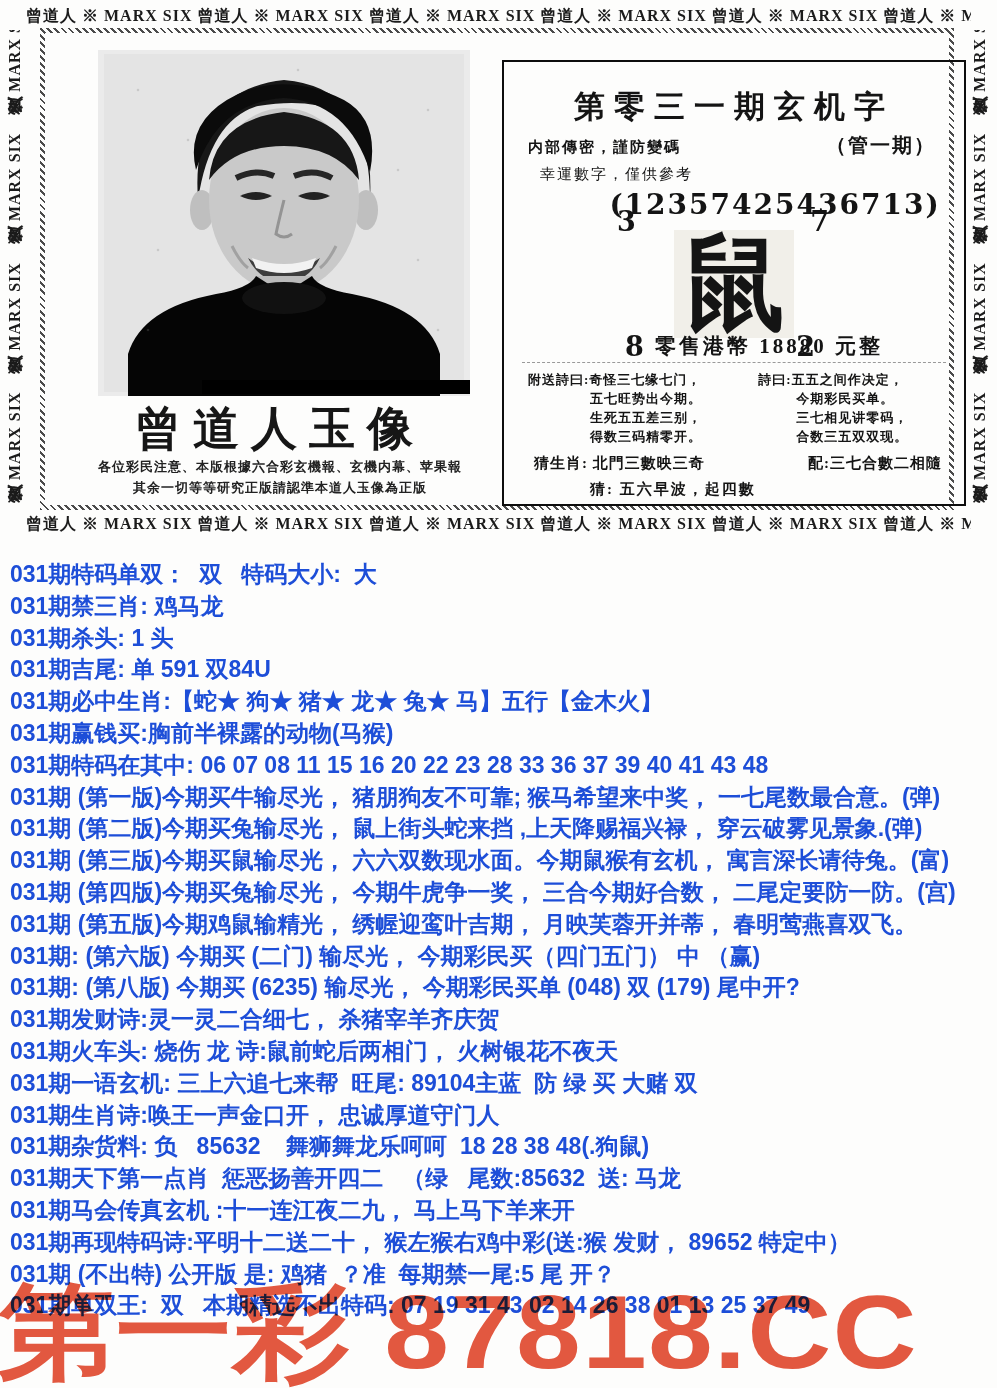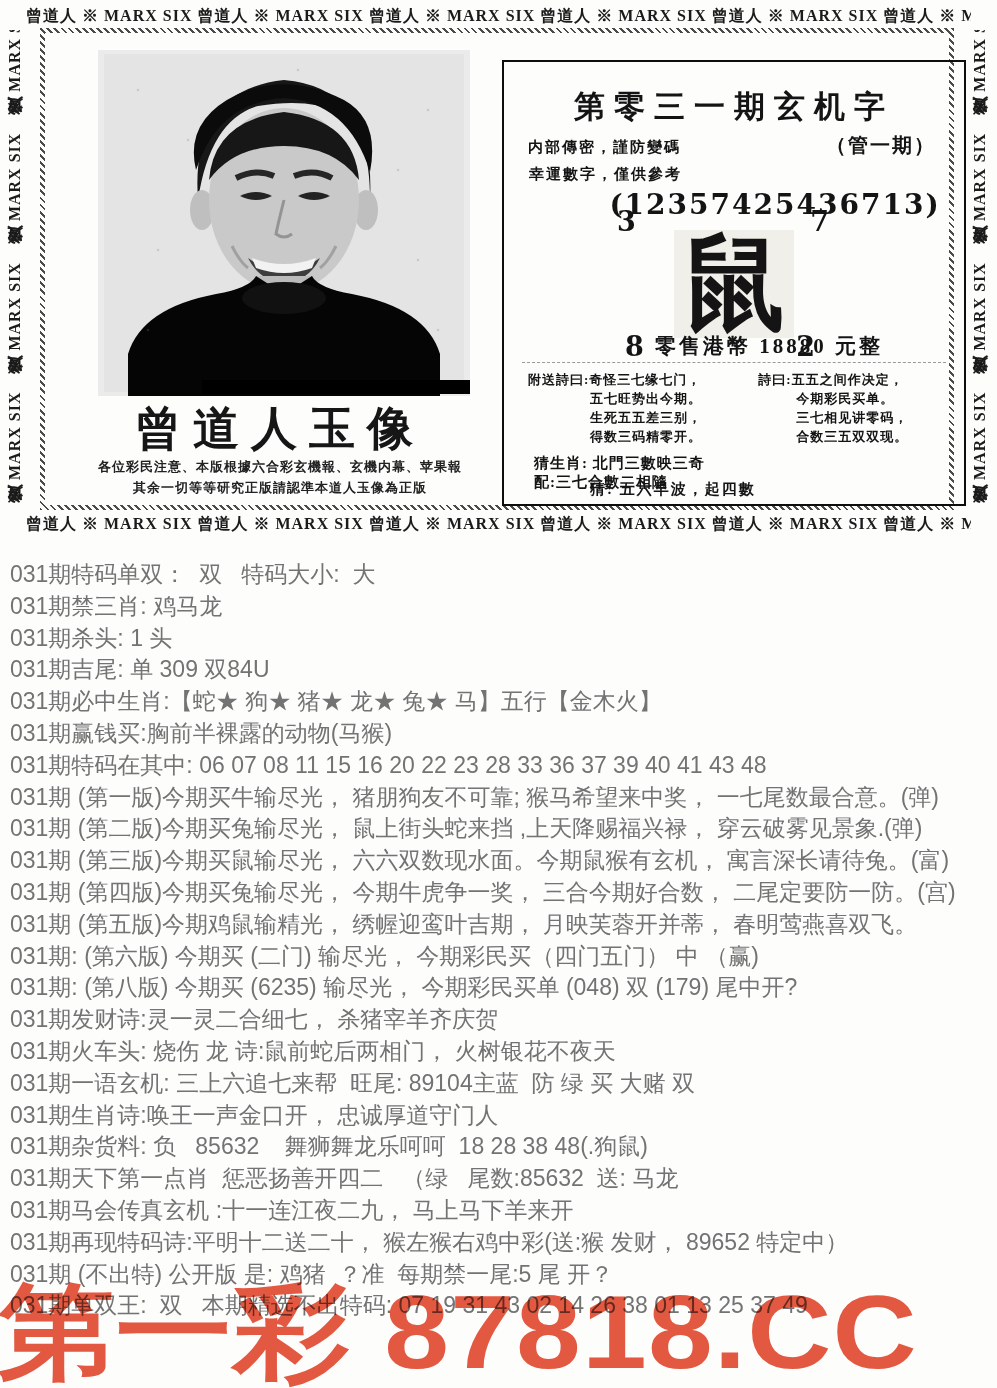--- a/index.html
+++ b/index.html
@@ -26,46 +26,46 @@
   .photo-notes{position:absolute;left:56px;top:456px;width:448px;
         font-family:"Liberation Serif",serif;font-weight:bold;font-size:13px;line-height:1.65;
         letter-spacing:1px;color:#222;text-align:center;}
   
   .panel{position:absolute;left:502px;top:60px;width:464px;height:446px;box-sizing:border-box;
         border:2px solid #0d0d0d;font-family:"Liberation Serif",serif;color:#141414;}
   .panel .title{position:absolute;top:24px;left:0;width:100%;text-align:center;
         font-size:31px;font-weight:bold;letter-spacing:9px;}
   .panel .sub-left{position:absolute;left:24px;top:76px;font-size:15px;font-weight:bold;letter-spacing:2px;}
   .panel .sub-right{position:absolute;right:28px;top:70px;font-size:20px;font-weight:bold;letter-spacing:2px;margin-left:47px;}
-  .panel .sub2{position:absolute;left:25px;top:103px;font-size:15px;font-weight:bold;letter-spacing:2px;text-align:center;}
+  .panel .sub2{position:absolute;left:36px;top:103px;font-size:15px;font-weight:normal;letter-spacing:2px;text-align:center;}
   .panel .numseq{position:absolute;top:126px;left:0;width:100%;text-align:center;
         font-family:"DejaVu Serif",serif;font-size:28px;font-weight:bold;letter-spacing:2px;margin-left:41px;}
   .zodiac{position:absolute;left:50%;top:158px;transform:translateX(-50%);width:250px;height:128px;}
   .zodiac .zchar{position:absolute;left:50%;top:50%;transform:translate(-50%,-50%);
         font-size:104px;line-height:1;font-weight:bold;background:#f1efe9;padding:2px 8px;}
   .zodiac .num{position:absolute;font-family:"DejaVu Serif",serif;font-size:27px;font-weight:bold;}
   .zodiac .tl{left:8px;top:-14px;}  .zodiac .tr{right:30px;top:-14px;}
   .zodiac .bl{left:16px;bottom:-14px;} .zodiac .br{right:44px;bottom:-14px;}
   .panel .price{position:absolute;top:270px;left:0;width:100%;text-align:center;
         font-size:21px;font-weight:bold;letter-spacing:3px;padding-left:70px;box-sizing:border-box;}
   .panel .divider{position:absolute;top:300px;left:18px;right:18px;border-top:1px dashed #9a9a9a;}
   .poems{position:absolute;top:308px;left:16px;right:8px;display:flex;
         font-size:13px;font-weight:bold;line-height:19px;letter-spacing:1px;}
   .poem-col{flex:1;}
   .poem-row0{display:flex;margin-left:8px;}
   .poem-label{flex:none;}
   .poem-indent-l{padding-left:70px;}
   .poem-indent-r{padding-left:46px;}
   .panel .guess1{position:absolute;top:392px;left:30px;right:22px;display:flex;
-        justify-content:space-between;font-size:15px;font-weight:bold;letter-spacing:1px;flex-direction:column;}
+        justify-content:space-between;font-size:15px;font-weight:bold;letter-spacing:1px;}
   .panel .guess2{position:absolute;top:418px;left:86px;font-size:15px;font-weight:bold;letter-spacing:2px;}
   
   .tips{position:absolute;left:10px;top:559px;width:985px;z-index:1;}
-  .tip{height:31.8px;line-height:31.8px;font-size:23px;font-weight:400;white-space:pre;
-        overflow:hidden;letter-spacing:0px;color:#737373;}
+  .tip{height:31.8px;line-height:31.8px;font-size:23px;font-weight:700;white-space:pre;
+        overflow:hidden;letter-spacing:0px;color:#1d4ed8;}
   
   .watermark{position:absolute;left:-2px;top:1264px;z-index:5;font-size:104px;font-weight:bold;
         color:#e04024;letter-spacing:1px;white-space:nowrap;mix-blend-mode:multiply;opacity:.87;
         transform:scaleX(1.12);transform-origin:left center;font-family:"Liberation Sans",sans-serif;}
 </style>
 </head>
 <body>
 
 <div class="page">
 
@@ -173,21 +173,21 @@
       <span>猜生肖: 北門三數映三奇</span>
       <span>配:三七合數二相隨</span>
     </div>
     <div class="guess2">猜: 五六早波，起四數</div>
   </div>
 
   <div class="tips">
     <div class="tip">031期特码单双：  双   特码大小:  大</div>
     <div class="tip">031期禁三肖: 鸡马龙</div>
     <div class="tip">031期杀头: 1 头</div>
-    <div class="tip">031期吉尾: 单 309 双84U</div>
+    <div class="tip">031期吉尾: 单 591 双84U</div>
     <div class="tip">031期必中生肖:【蛇★ 狗★ 猪★ 龙★ 兔★ 马】五行【金木火】</div>
     <div class="tip">031期赢钱买:胸前半裸露的动物(马猴)</div>
     <div class="tip">031期特码在其中: 06 07 08 11 15 16 20 22 23 28 33 36 37 39 40 41 43 48</div>
     <div class="tip">031期 (第一版)今期买牛输尽光， 猪朋狗友不可靠; 猴马希望来中奖， 一七尾数最合意。(弹)</div>
     <div class="tip">031期 (第二版)今期买兔输尽光， 鼠上街头蛇来挡 ,上天降赐福兴禄， 穿云破雾见景象.(弹)</div>
     <div class="tip">031期 (第三版)今期买鼠输尽光， 六六双数现水面。今期鼠猴有玄机， 寓言深长请待兔。(富)</div>
     <div class="tip">031期 (第四版)今期买兔输尽光， 今期牛虎争一奖， 三合今期好合数， 二尾定要防一防。(宫)</div>
     <div class="tip">031期 (第五版)今期鸡鼠输精光， 绣幄迎鸾叶吉期， 月映芙蓉开并蒂， 春明莺燕喜双飞。</div>
     <div class="tip">031期: (第六版) 今期买 (二门) 输尽光， 今期彩民买（四门五门） 中 （赢)</div>
     <div class="tip">031期: (第八版) 今期买 (6235) 输尽光， 今期彩民买单 (048) 双 (179) 尾中开?</div>

